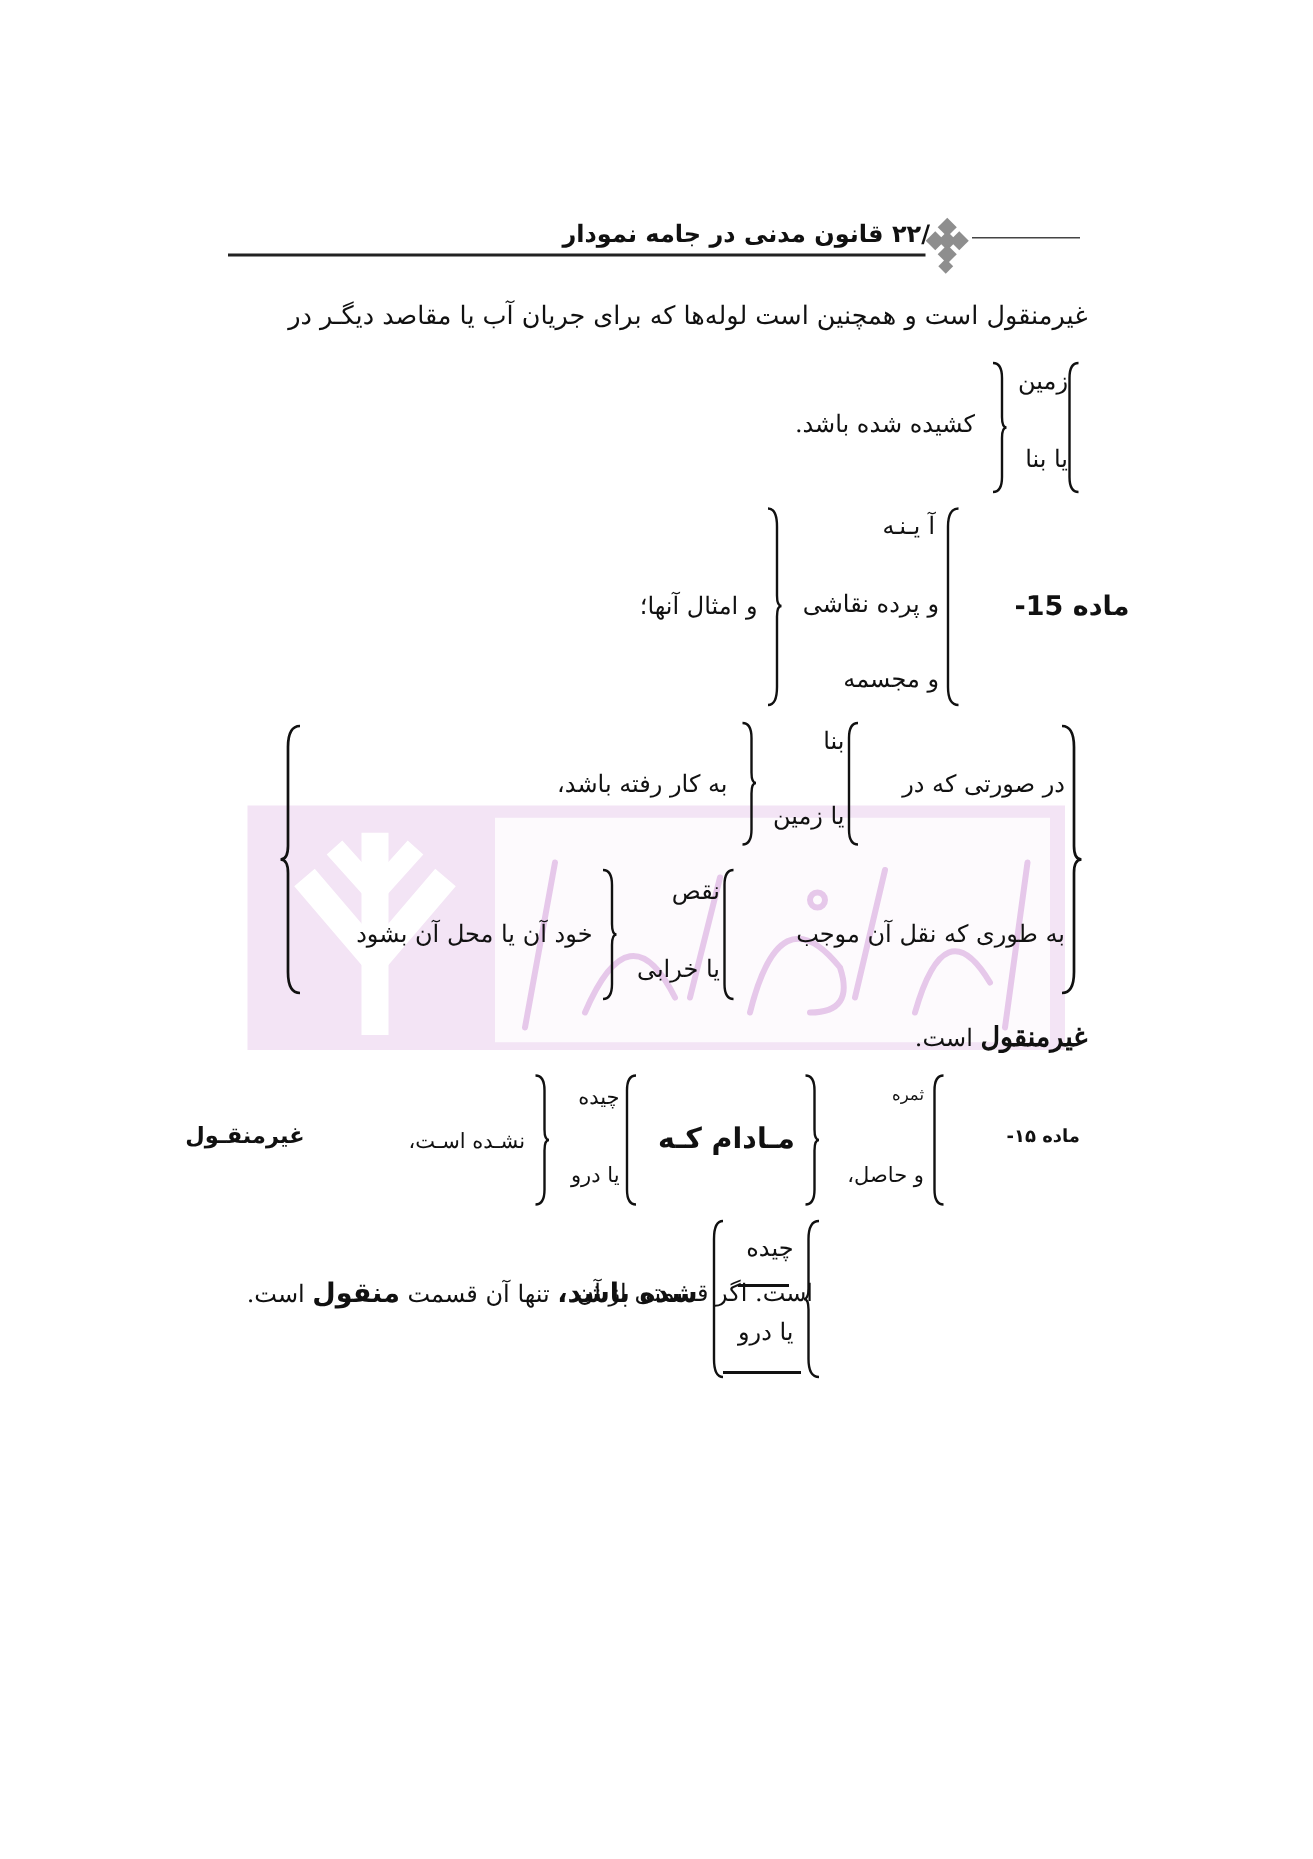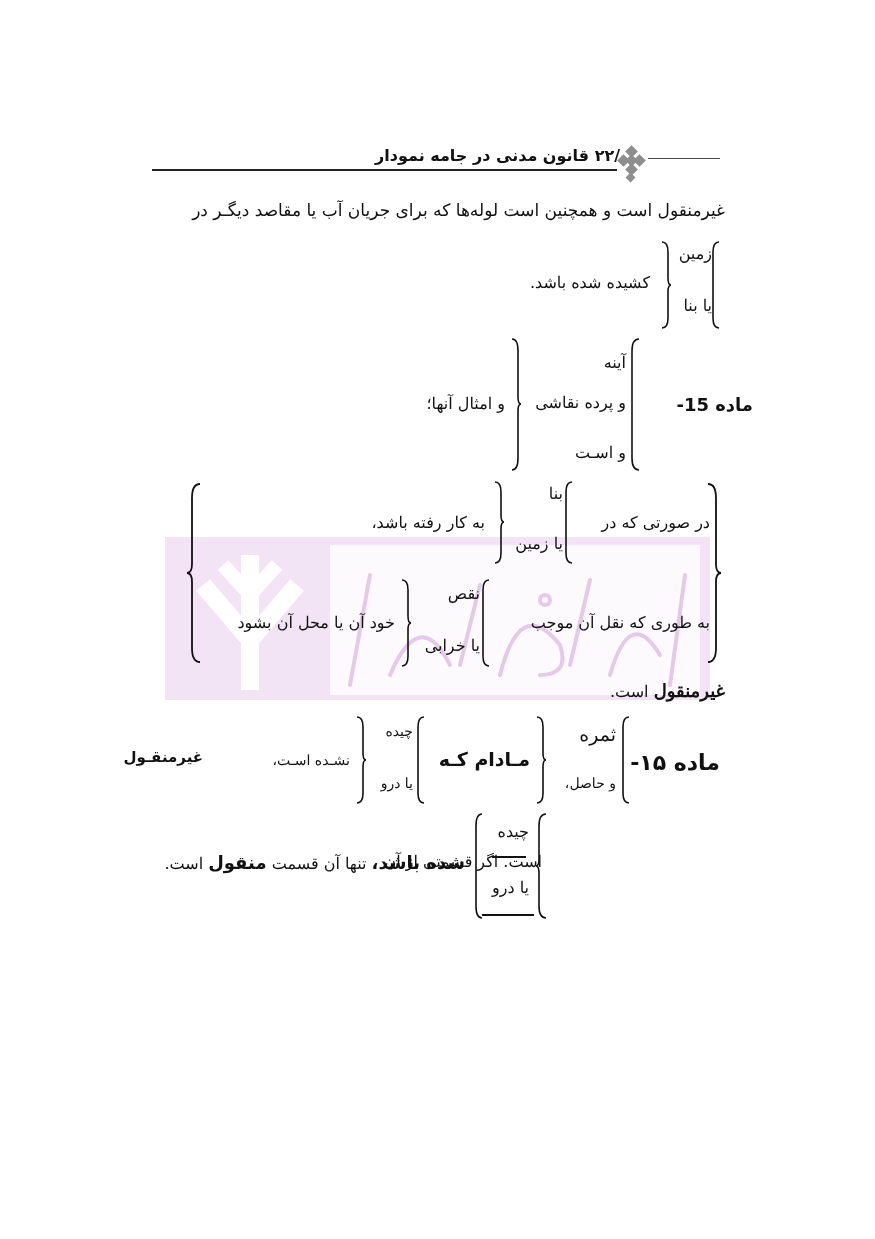--- a/index.html
+++ b/index.html
@@ -70,23 +70,23 @@
     <path d="M9 2 Q3 2 3 12 L3 78 Q3 88 9 88" stroke="#111" stroke-width="1.6" fill="none"></path>
   </svg>
 </div>
 <div class="abs rtl txt" style="right:225px;top:273px;">کشیده شده باشد.</div>
 
 <div class="abs rtl txt bold" style="right:122px;top:394px;font-size:18px;">ماده 15-</div>
 <div class="abs" style="left:510px;top:337px;width:130px;height:135px;">
   <svg class="abs" style="right:0;top:0;" width="12" height="135" viewBox="0 0 12 135">
     <path d="M11 2 Q4 2 4 14 L4 121 Q4 133 11 133" stroke="#111" stroke-width="1.6" fill="none"></path>
   </svg>
-  <div class="abs rtl txt" style="right:14px;top:16px;">آینه</div>
+  <div class="abs rtl txt" style="right:14px;top:4px;font-family:Liberation Mono, monospace;">آینه</div>
   <div class="abs rtl txt" style="right:14px;top:56px;">و پرده نقاشی</div>
-  <div class="abs rtl txt" style="right:14px;top:106px;">و اسـت</div>
+  <div class="abs rtl txt" style="right:14px;top:106px;">و مجسمه</div>
   <svg class="abs" style="left:0;top:0;" width="12" height="135" viewBox="0 0 12 135">
     <path d="M2 2 Q8 2 8 14 L8 60 Q8 67 11 67 Q8 67 8 74 L8 121 Q8 133 2 133" stroke="#111" stroke-width="1.6" fill="none"></path>
   </svg>
 </div>
 <div class="abs rtl txt" style="right:370px;top:394px;">و امثال آنها؛</div>
 
 <svg class="abs" style="left:705px;top:482px;" width="18" height="182" viewBox="0 0 18 182">
   <path d="M3 2 Q11 2 11 16 L11 82 Q11 91 16 91 Q11 91 11 100 L11 166 Q11 180 3 180" stroke="#111" stroke-width="1.8" fill="none"></path>
 </svg>
 <svg class="abs" style="left:185px;top:482px;" width="18" height="182" viewBox="0 0 18 182">
@@ -117,26 +117,26 @@
     <path d="M2 2 Q8 2 8 12 L8 38 Q8 45 11 45 Q8 45 8 52 L8 78 Q8 88 2 88" stroke="#111" stroke-width="1.6" fill="none"></path>
   </svg>
 </div>
 <div class="abs rtl txt" style="right:480px;top:613px;">خود آن یا محل آن بشود</div>
 
 <div class="abs rtl txt" style="right:150px;top:680px;">
   <span class="bold" style="font-size:18px;font-family:Liberation Serif, serif;">غیرمنقول</span>
   <span>است.</span>
 </div>
 
-<div class="abs rtl txt bold" style="right:155px;top:750px;font-size:22px;">ماده ۱۵-</div>
+<div class="abs rtl txt bold" style="right:155px;top:750px;font-size:12px;">ماده ۱۵-</div>
 <div class="abs" style="left:535px;top:715px;width:95px;height:90px;">
   <svg class="abs" style="right:0;top:0;" width="10" height="90" viewBox="0 0 10 90">
     <path d="M9 2 Q3 2 3 12 L3 78 Q3 88 9 88" stroke="#111" stroke-width="1.6" fill="none"></path>
   </svg>
-  <div class="abs rtl txt" style="right:14px;top:8px;font-size:19px;">ثمره</div>
+  <div class="abs rtl txt" style="right:14px;top:8px;font-size:11px;">ثمره</div>
   <div class="abs rtl txt" style="right:14px;top:60px;font-size:14px;">و حاصل،</div>
   <svg class="abs" style="left:0;top:0;" width="12" height="90" viewBox="0 0 12 90">
     <path d="M2 2 Q8 2 8 12 L8 38 Q8 45 11 45 Q8 45 8 52 L8 78 Q8 88 2 88" stroke="#111" stroke-width="1.6" fill="none"></path>
   </svg>
 </div>
 <div class="abs rtl txt bold" style="right:345px;top:748px;font-size:19px;">مـادام کـه</div>
 <div class="abs" style="left:355px;top:715px;width:70px;height:90px;">
   <svg class="abs" style="right:0;top:0;" width="10" height="90" viewBox="0 0 10 90">
     <path d="M9 2 Q3 2 3 12 L3 78 Q3 88 9 88" stroke="#111" stroke-width="1.6" fill="none"></path>
   </svg>

